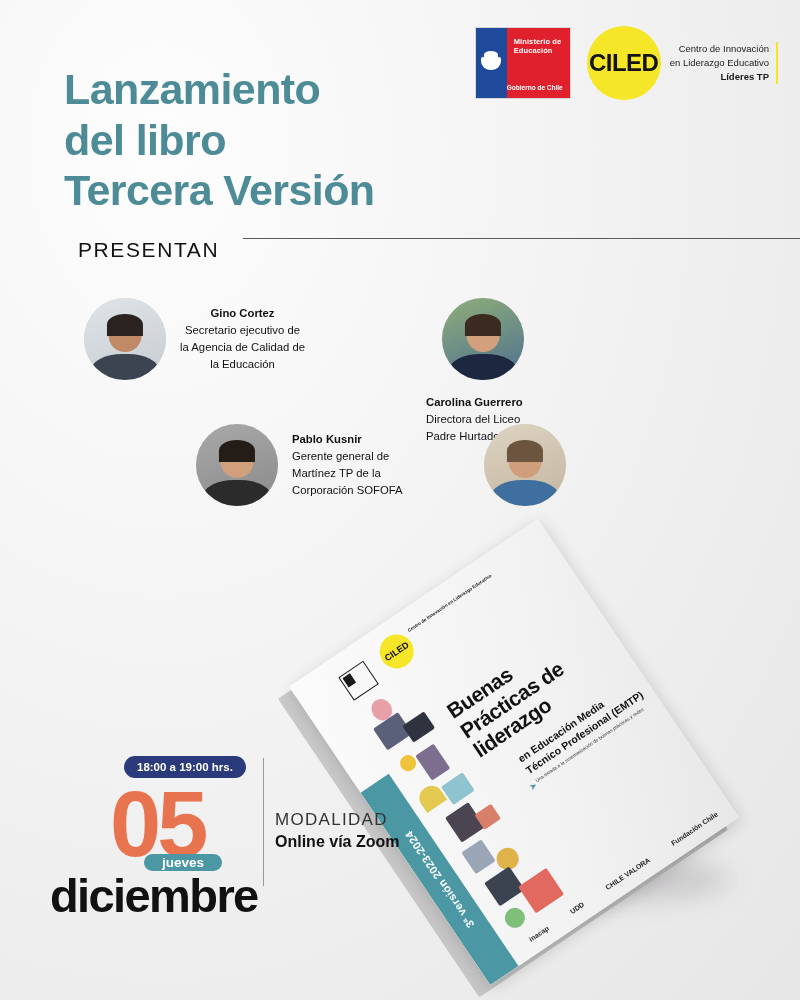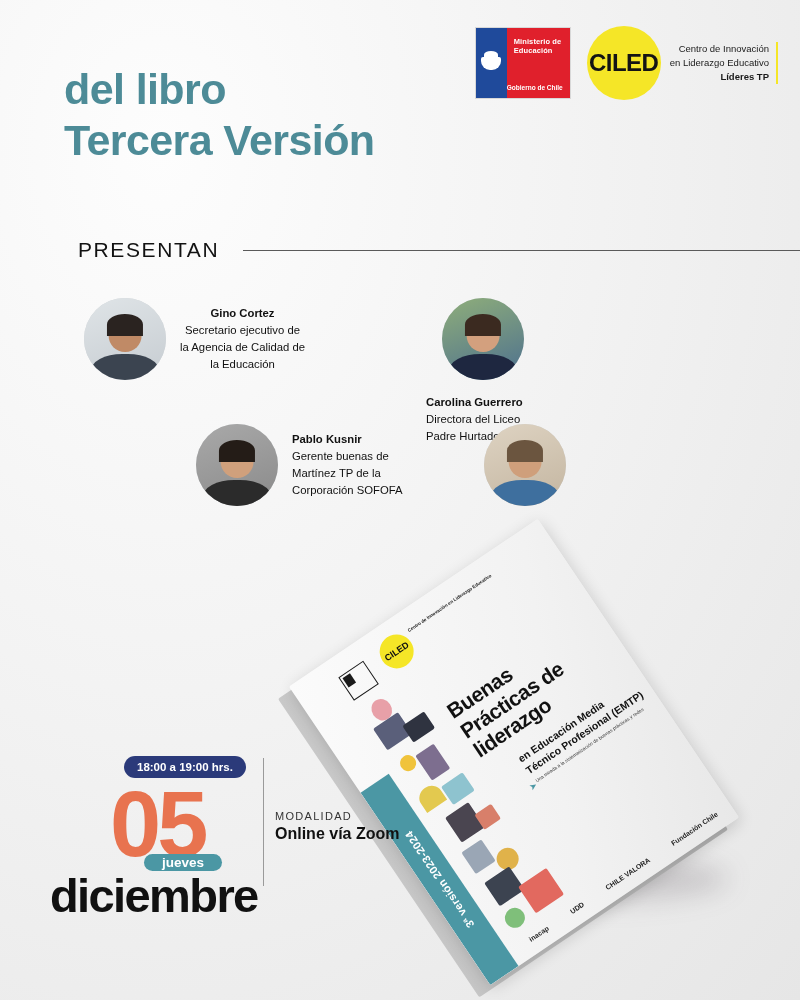--- a/index.html
+++ b/index.html
@@ -46,21 +46,21 @@
   .ciled-text .b { font-weight:bold; }
 
   
   .title {
     position:absolute; left:64px; top:64px;
     font-size:43px; font-weight:bold; line-height:1.18;
     color:#4d8b97; letter-spacing:-.6px;
   }
 
   
-  .presentan-row { position:absolute; left:78px; top:238px; right:0; display:flex; align-items:center; }
+  .presentan-row { position:absolute; left:78px; top:238px; right:0; display:flex; }
   .presentan {
     font-size:21px; letter-spacing:1.6px; color:#121212; white-space:nowrap;
   }
   .presentan-line { flex:1; height:1px; background:#5a5a5a; margin-left:24px; }
 
   
   .speaker { position:absolute; display:flex; align-items:center; gap:14px; }
   .avatar {
     width:82px; height:82px; border-radius:50%; flex:none; overflow:hidden;
     background:#cfd3d6; position:relative;
@@ -167,21 +167,21 @@
     font-size:13.5px; font-weight:bold; padding:1px 18px; border-radius:12px;
   }
   .month {
     position:absolute; left:6px; top:112px; font-size:47px; font-weight:bold;
     color:#111; letter-spacing:-1.6px;
   }
 
   .vdivider { position:absolute; left:263px; top:758px; width:1px; height:128px; background:#9a9a9a; }
 
   .modality { position:absolute; left:275px; top:810px; }
-  .modality .lbl { font-size:11px; letter-spacing:1.3px; color:#333; }
+  .modality .lbl { font-size:17px; letter-spacing:1.3px; color:#333; }
   .modality .val { font-size:16px; font-weight:bold; color:#111; margin-top:3px; }
 </style>
 </head>
 <body>
 
 <div class="logos">
 
   <div class="minedu">
     <div class="blue">
       <div class="shield"></div>
@@ -199,20 +199,21 @@
     <div class="ciled-badge">CILED</div>
     <div class="ciled-text">
       <div>Centro de Innovación</div>
       <div>en Liderazgo Educativo</div>
       <div class="b">Líderes TP</div>
     </div>
   </div>
 </div>
 
 <div class="title">
+  <div>Lanzamiento</div>
   <div>del libro</div>
   <div>Tercera Versión</div>
 </div>
 
 <div class="presentan-row">
   <div class="presentan">PRESENTAN</div>
   <div class="presentan-line"></div>
 </div>
 
 <div class="speaker sp1">
@@ -246,21 +247,21 @@
 
 <div class="speaker sp3">
   <div class="avatar">
     <div class="bg" style="background:linear-gradient(160deg,#a9a9a9,#8a8a8a)"></div>
     <div class="body" style="background:#2b2b2b"></div>
     <div class="head" style="background:#d0a07c"></div>
     <div class="hair" style="background:#241c17"></div>
   </div>
   <div class="sp-text">
     <div class="sp-name">Pablo Kusnir</div>
-    <div>Gerente buenas de</div>
+    <div>Gerente general de</div>
     <div>Martínez TP de la</div>
     <div>Corporación SOFOFA</div>
   </div>
 </div>
 
 <div class="speaker sp4">
   <div class="avatar">
     <div class="bg" style="background:linear-gradient(160deg,#ded3c2,#c3b5a0)"></div>
     <div class="body" style="background:#3e6f9e"></div>
     <div class="head" style="background:#cf9f7b"></div>

